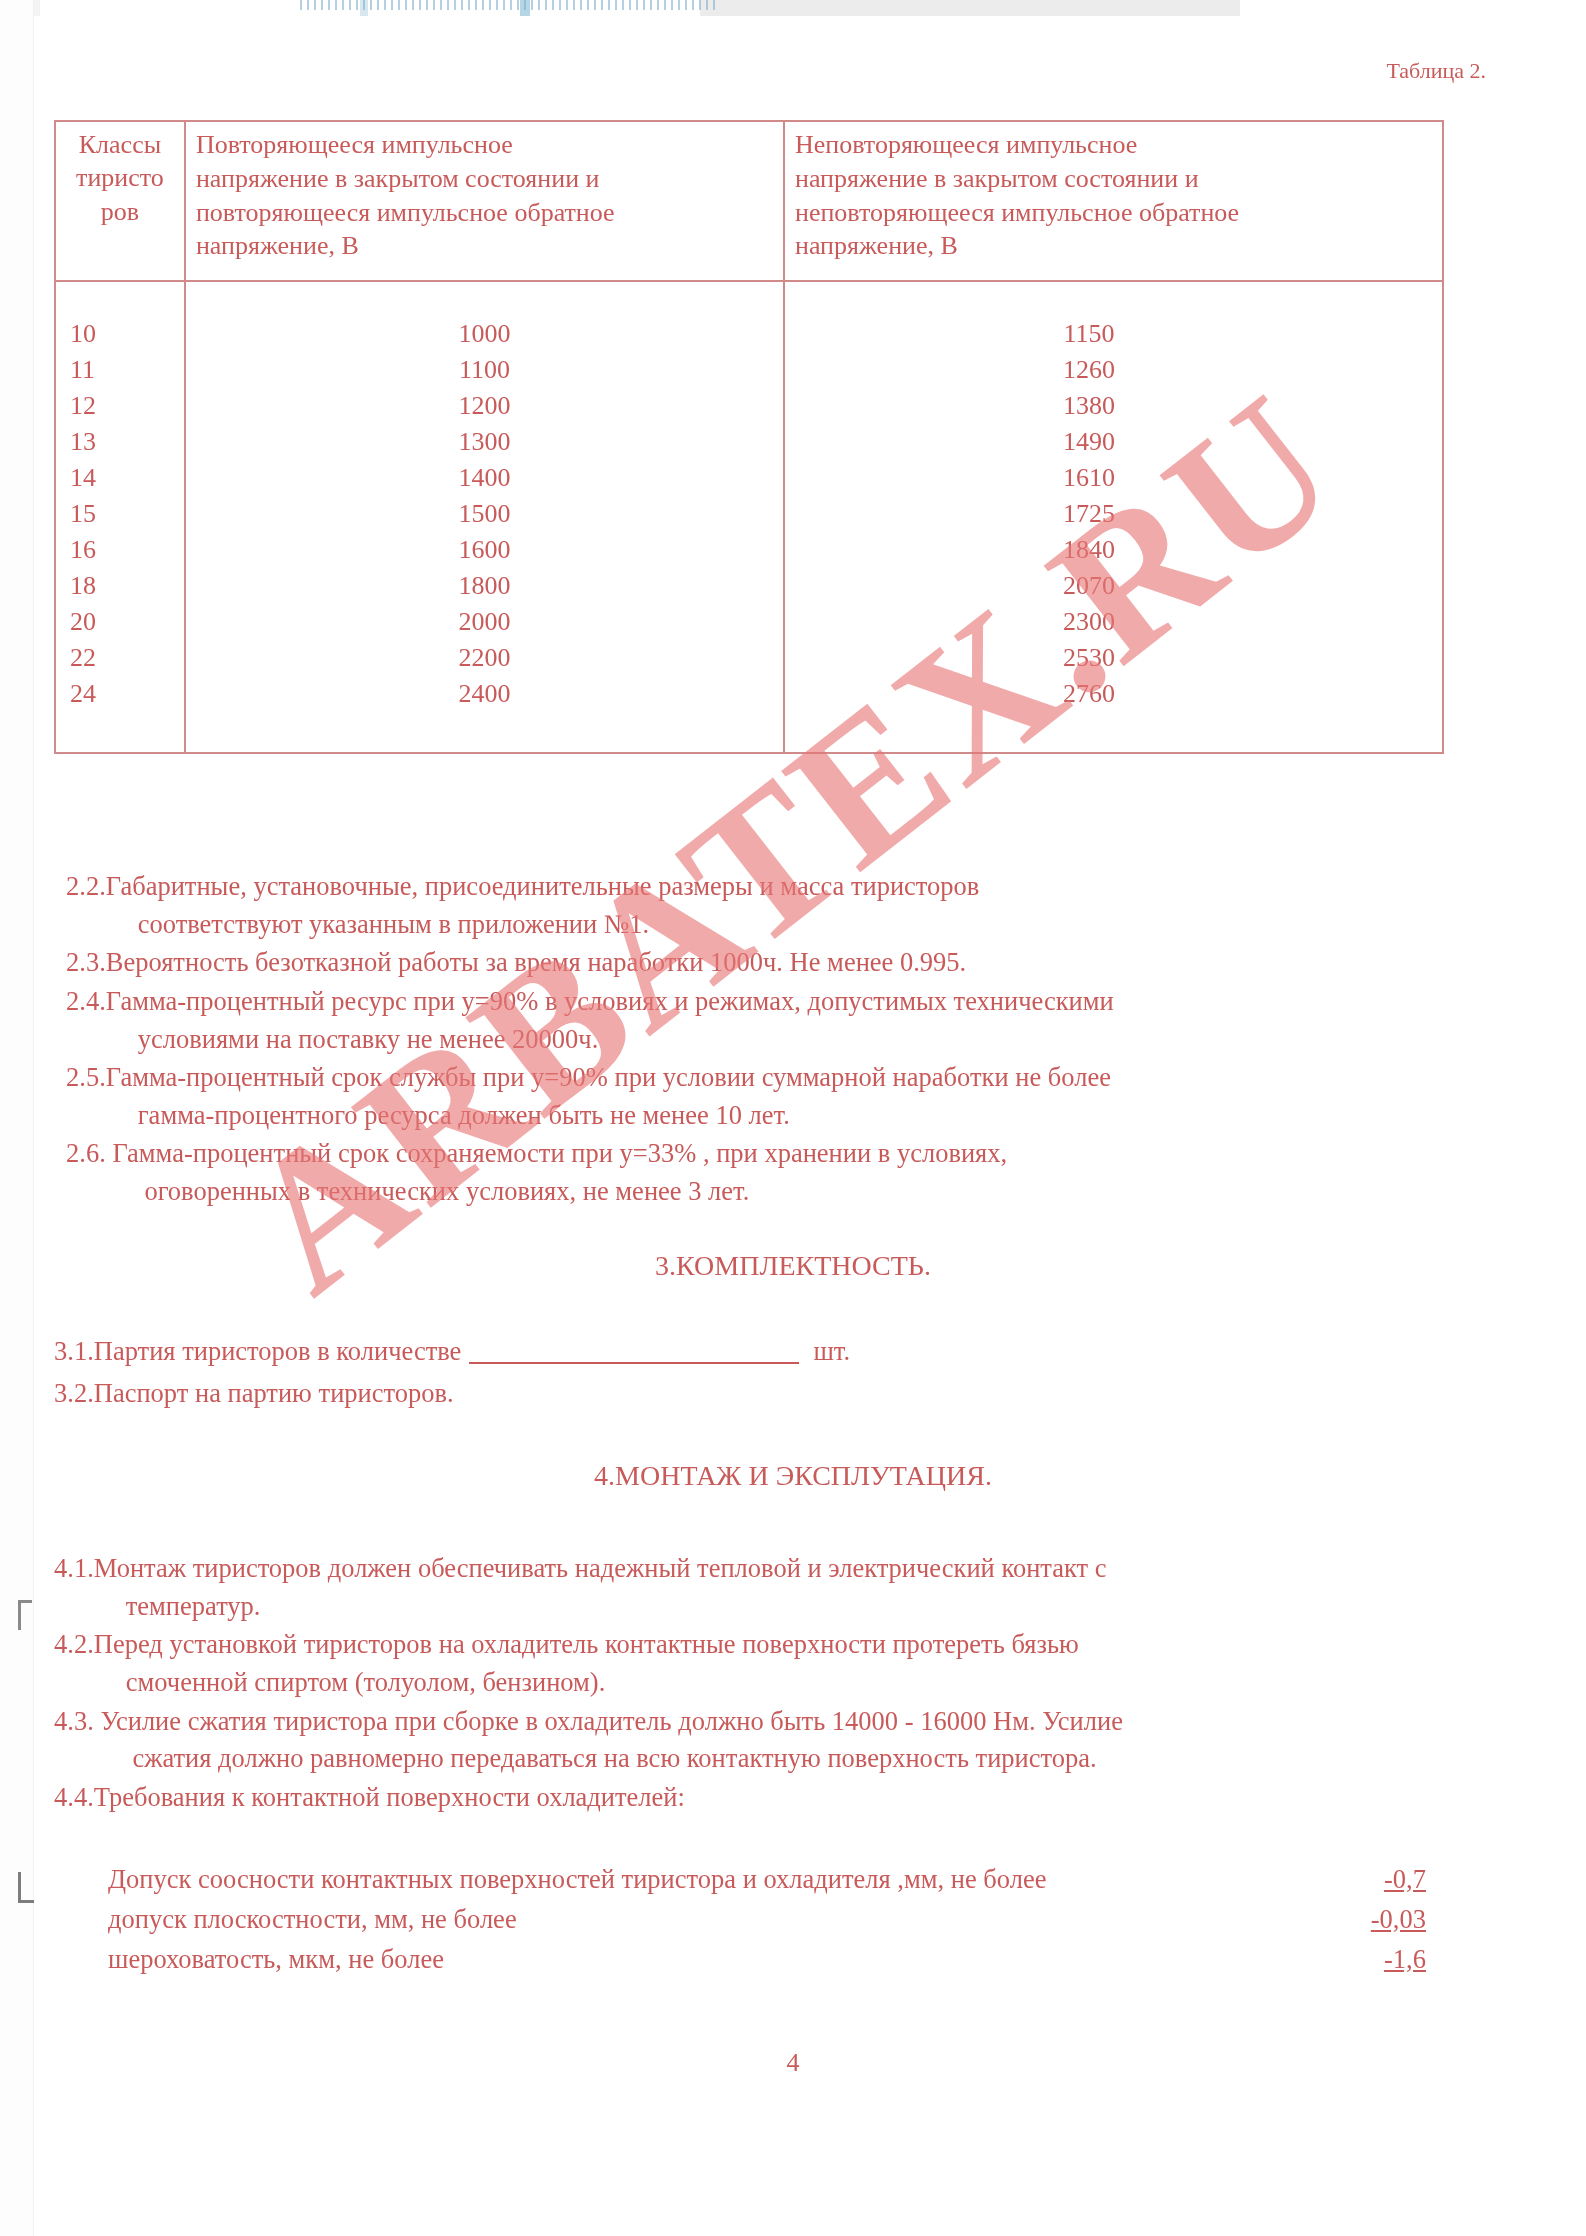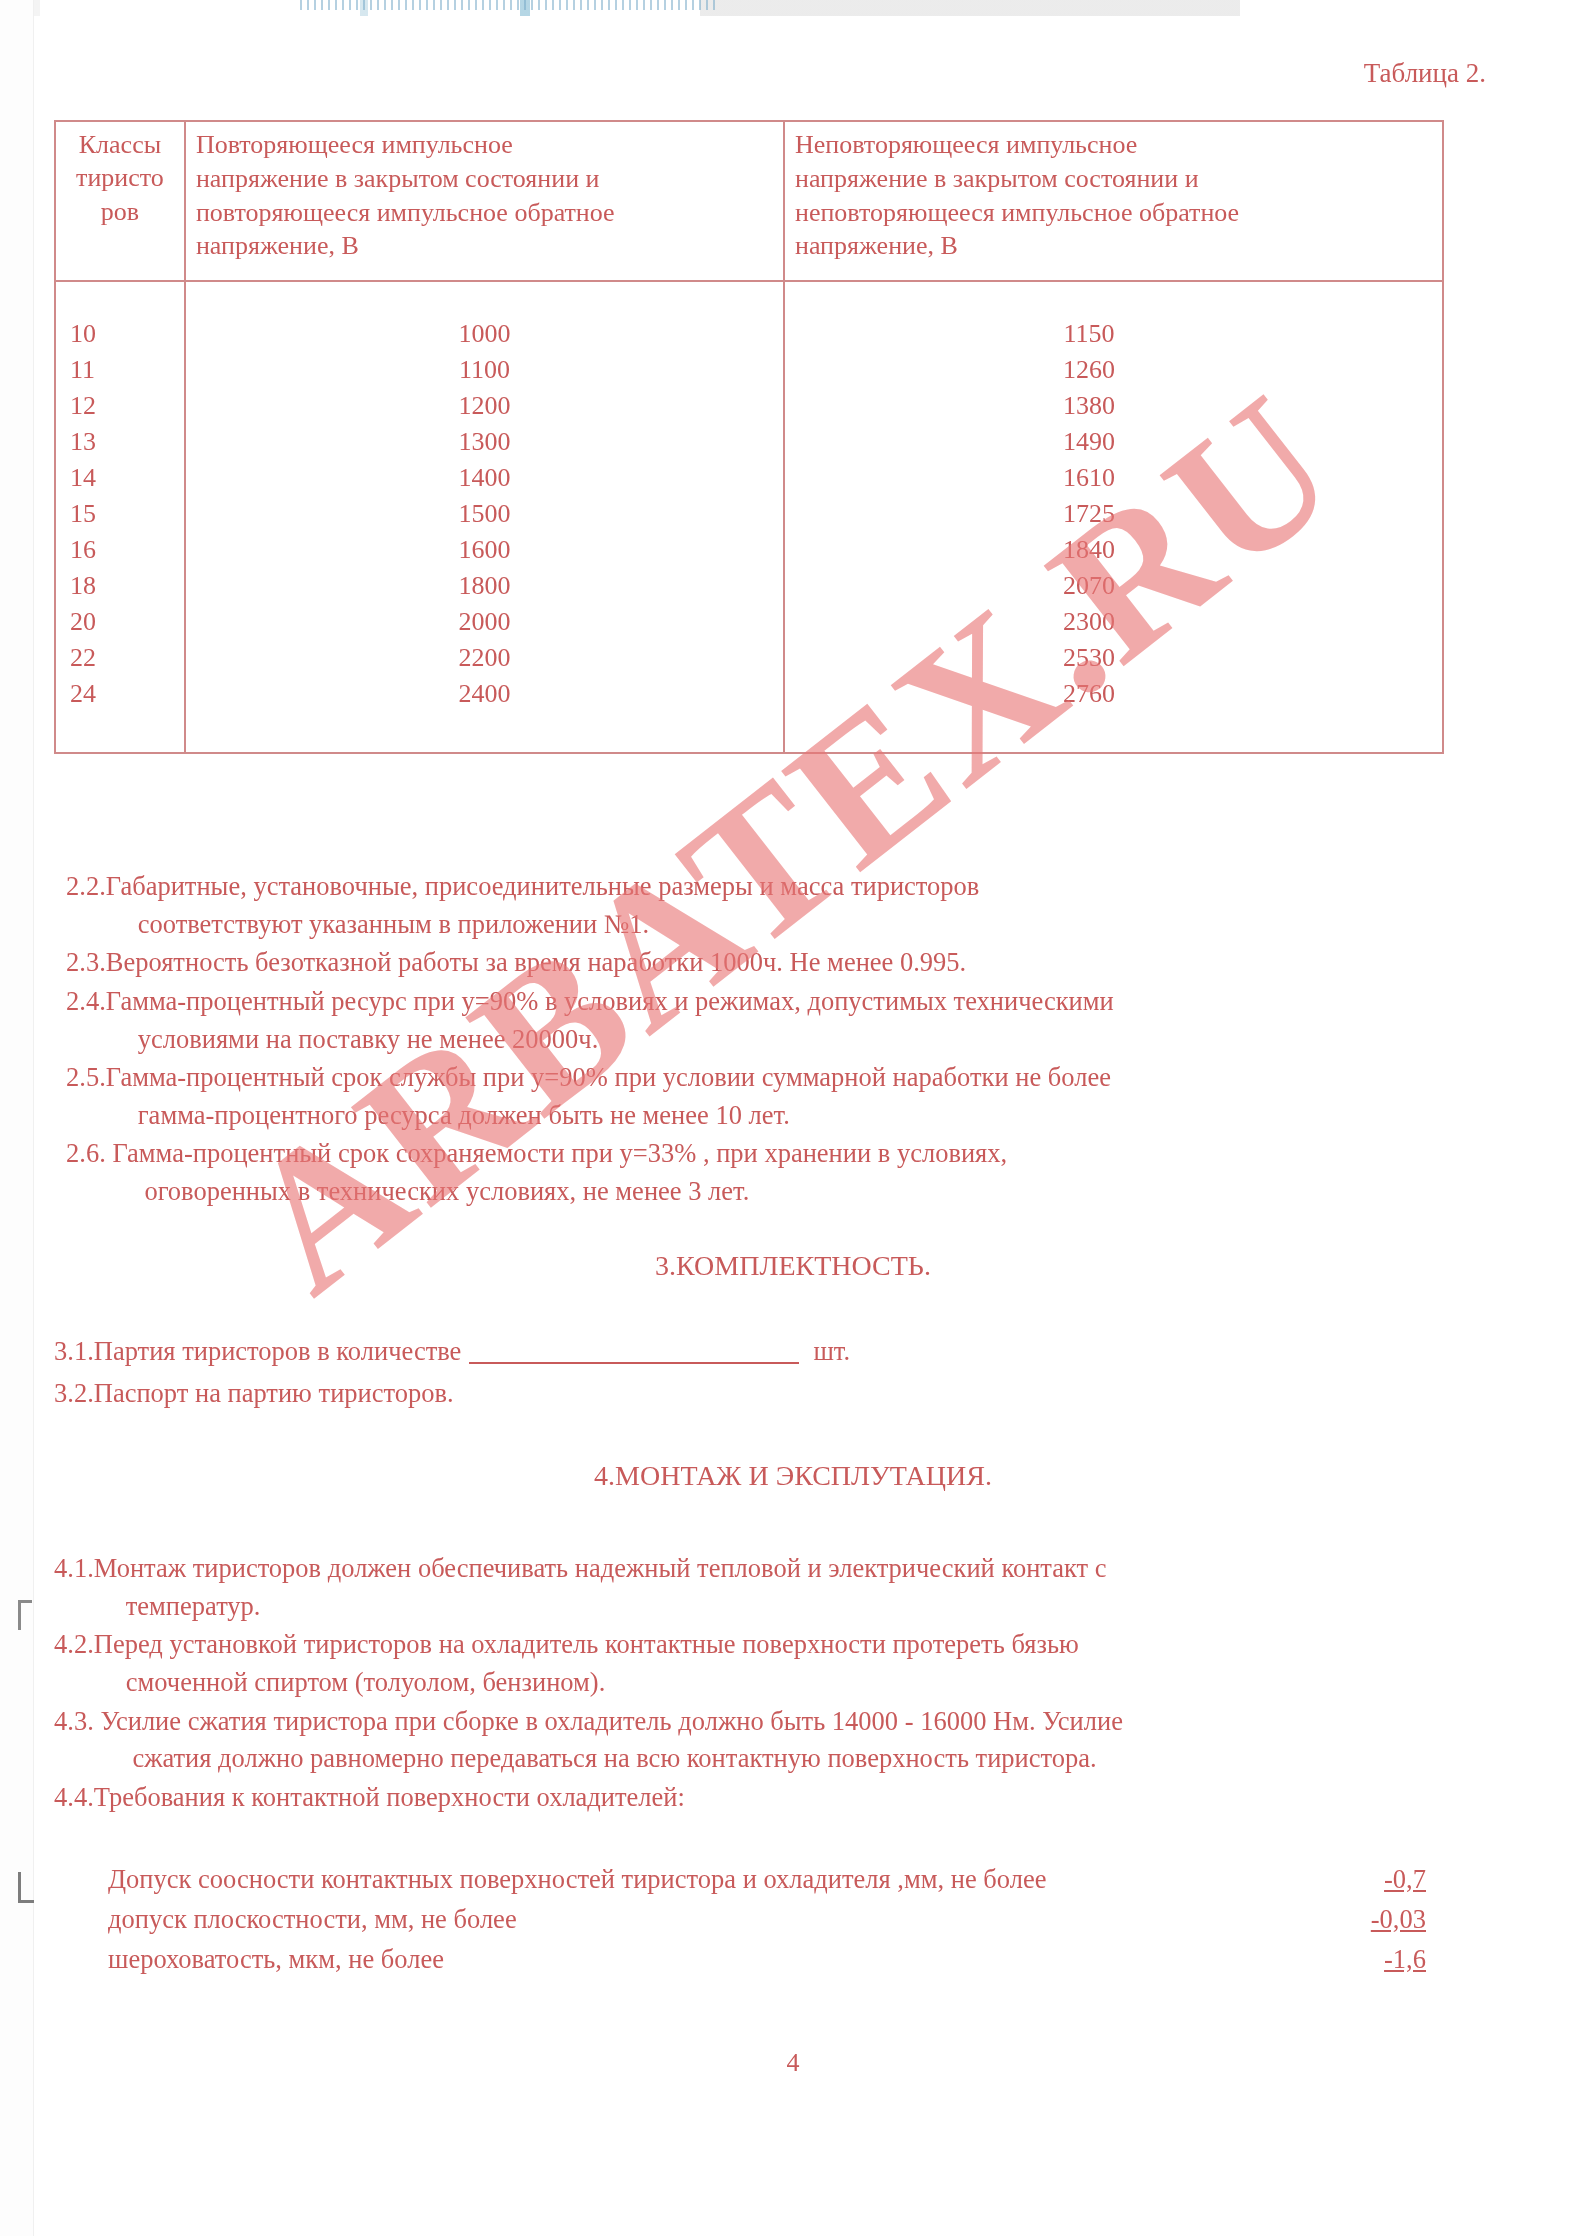--- a/index.html
+++ b/index.html
@@ -86,21 +86,21 @@
     position: absolute;
     left: 0; top: 0;
     width: 1586px; height: 2236px;
     z-index: 2;
   }
 
   #table-caption {
     position: absolute;
     right: 100px;
     top: 58px;
-    font-size: 27px;
+    font-size: 22px;
   }
 
   
   #spec-table {
     position: absolute;
     left: 54px;
     top: 120px;
     width: 1390px;
     border-collapse: collapse;
     font-size: 26px;

